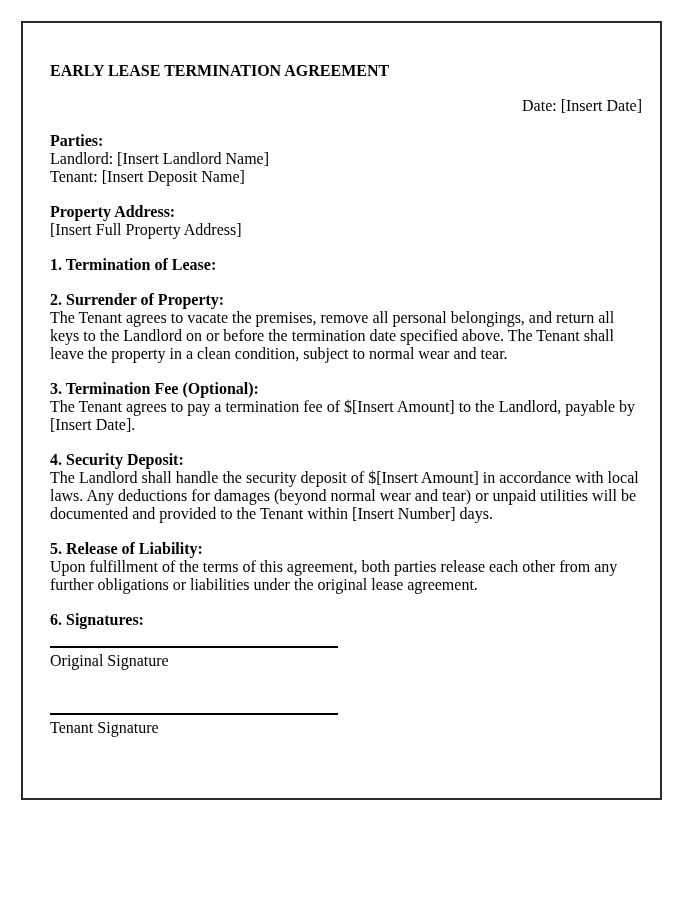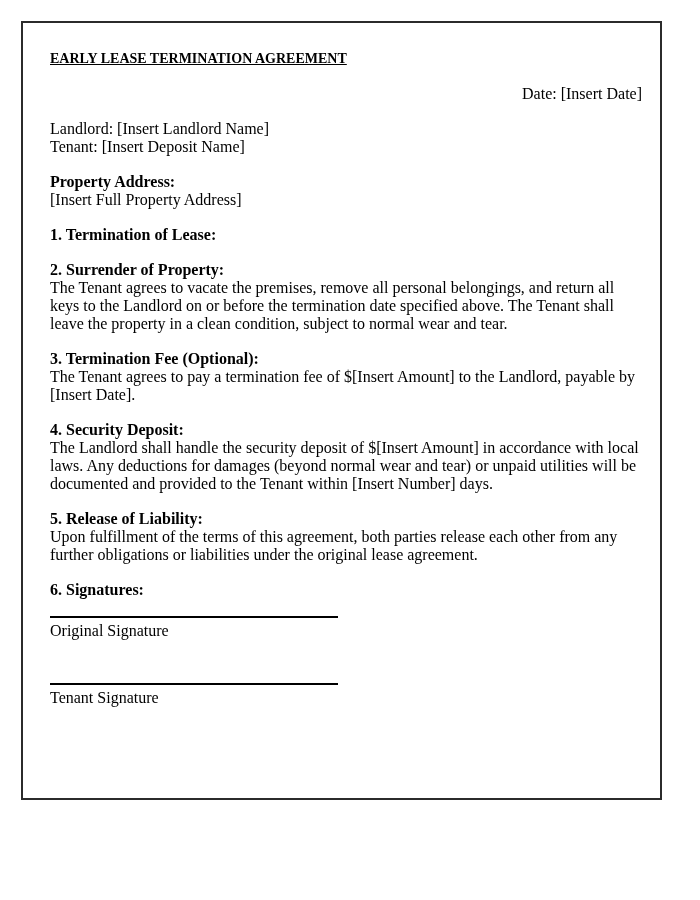--- a/index.html
+++ b/index.html
@@ -27,23 +27,22 @@
     padding: 27px 0 0 27px;
     background: #ffffff;
   }
   .doc-content {
     width: 592px;
     font-size: 16px;
     line-height: 18px;
   }
   .doc-title {
     font-weight: bold;
-    font-size: 14px;
-    margin: 0 0 17px 0;
-    text-decoration: underline;
+    font-size: 16px;
+    margin: 12px 0 17px 0;
   }
   .para {
     margin: 0 0 17px 0;
     text-align: right;
   }
   .section {
     margin: 0 0 17px 0;
   }
   .section-heading {
     font-weight: bold;
@@ -68,20 +67,21 @@
 
 <div class="page">
   <div class="doc-frame">
     <div class="doc-content">
 
       <div class="doc-title">EARLY LEASE TERMINATION AGREEMENT</div>
 
       <div class="para">Date: [Insert Date]</div>
 
       <div class="section">
+        <div class="section-heading">Parties:</div>
         <div class="section-line">Landlord: [Insert Landlord Name]</div>
         <div class="section-line">Tenant: [Insert Deposit Name]</div>
       </div>
 
       <div class="section">
         <div class="section-heading">Property Address:</div>
         <div class="section-line">[Insert Full Property Address]</div>
       </div>
 
       <div class="section">

